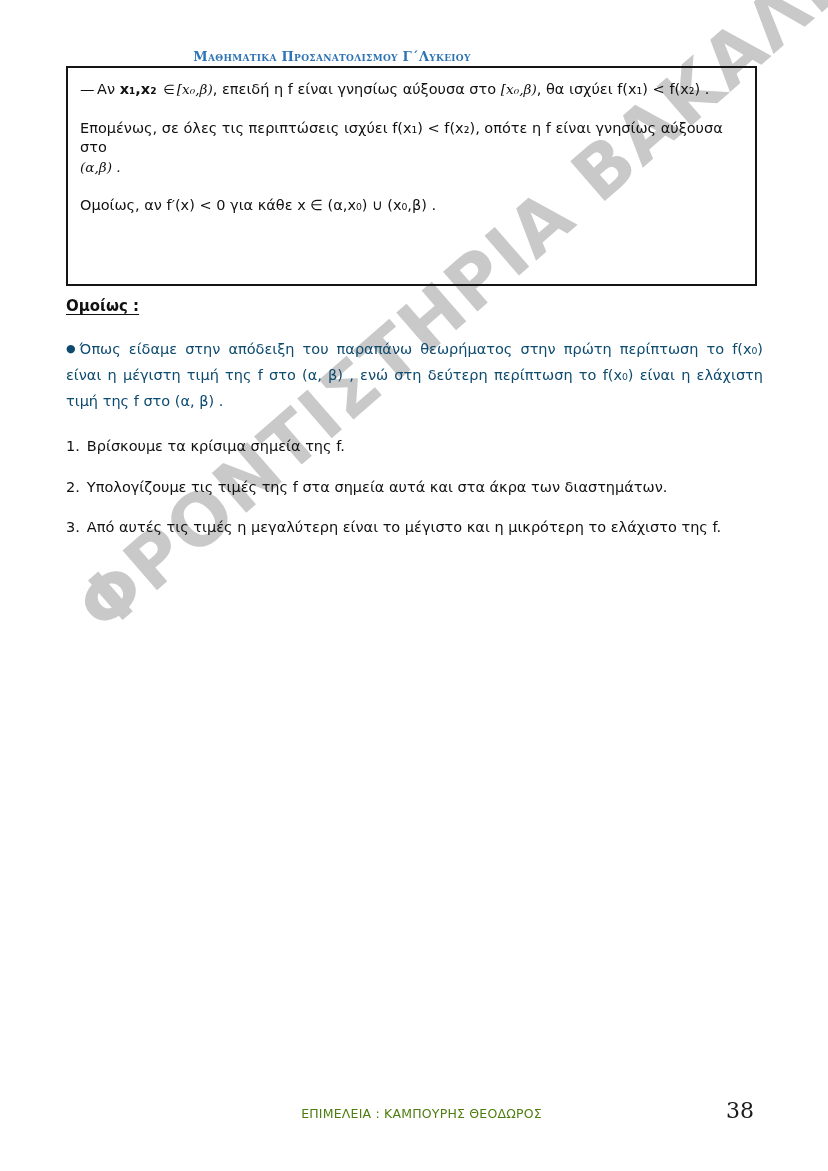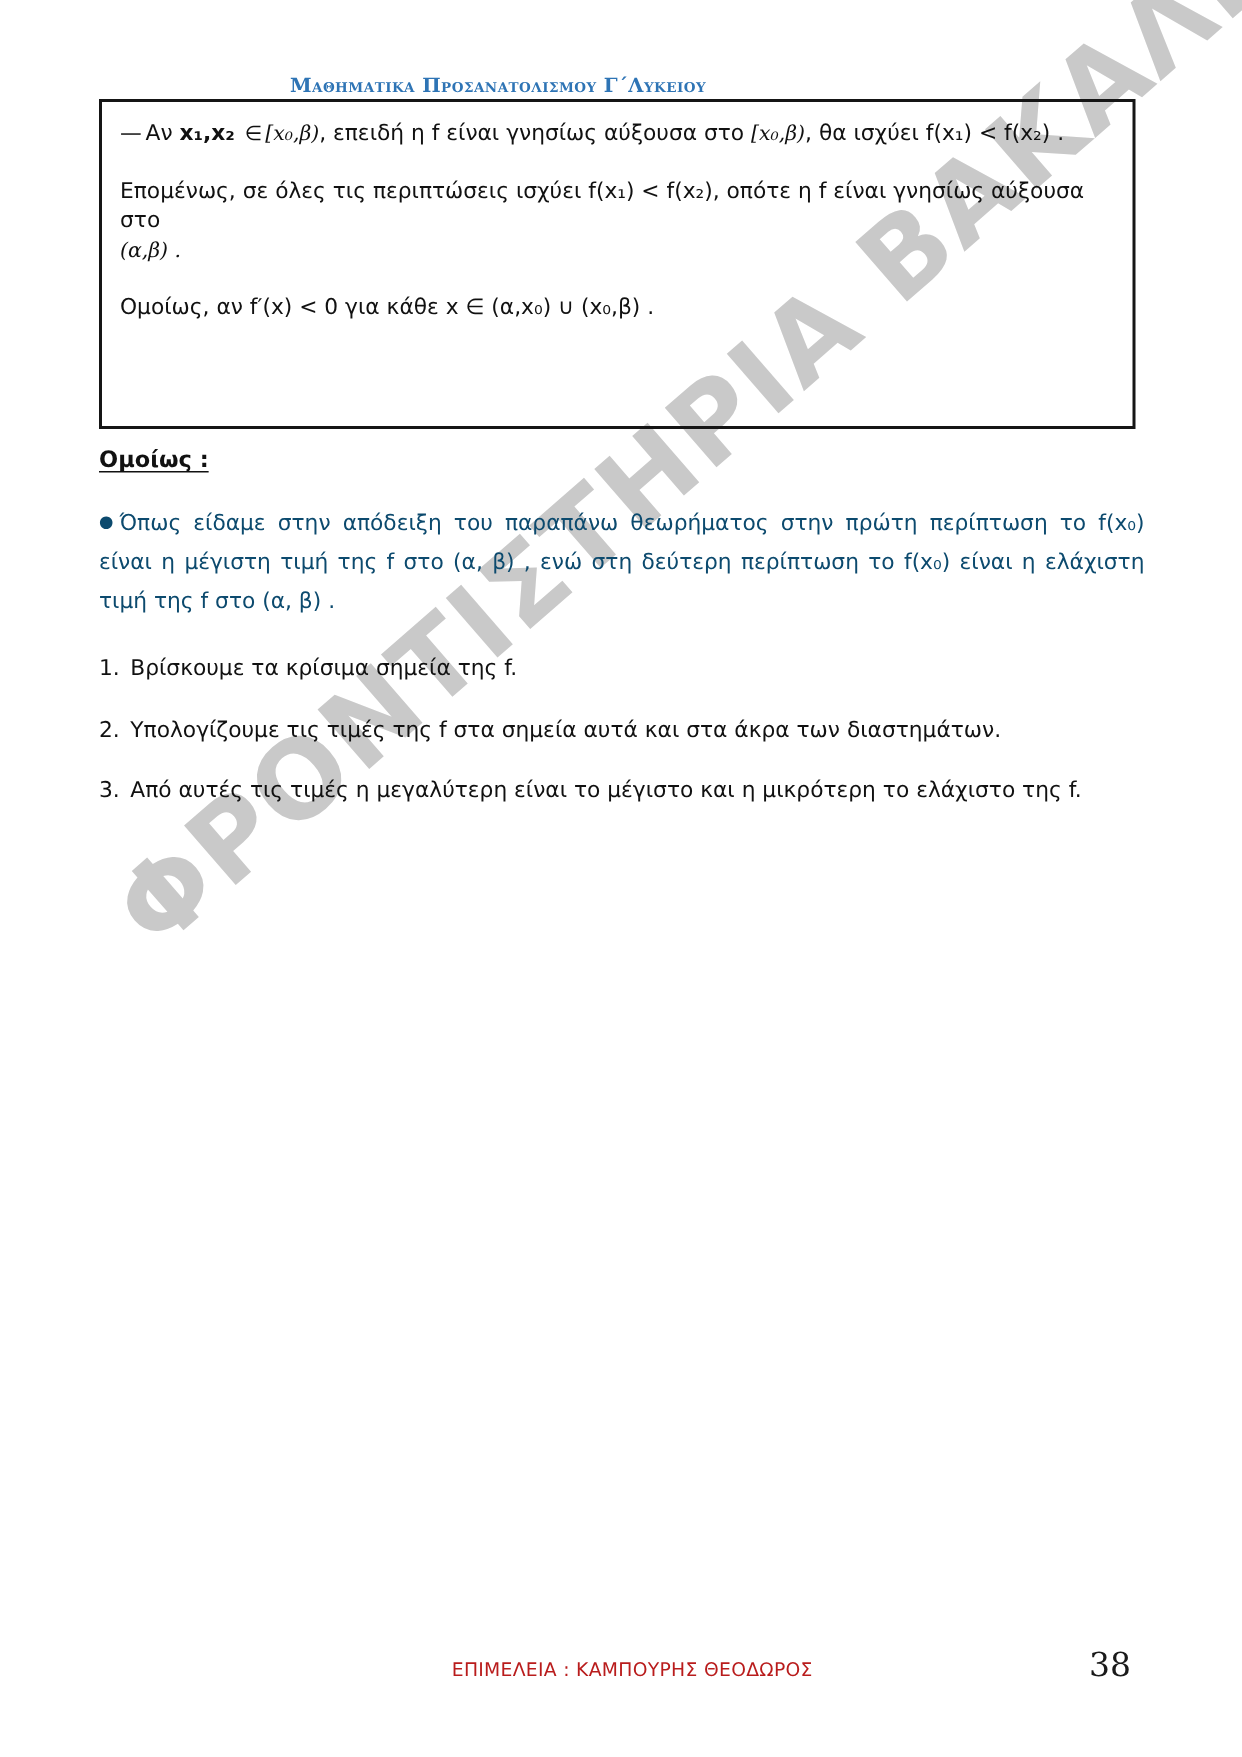--- a/index.html
+++ b/index.html
@@ -171,21 +171,21 @@
     display: flex;
     align-items: baseline;
   }
   #footer-credit {
     flex: 1 1 auto;
     text-align: center;
     padding-left: 60px;
     font-family: "DejaVu Sans", "Liberation Sans", sans-serif;
     font-size: 12.5px;
     letter-spacing: 0.2px;
-    color: #b91c1c;
+    color: #4d7c0f;
   }
   #footer-page-number {
     flex: 0 0 auto;
     font-family: "DejaVu Serif", "Liberation Serif", serif;
     font-size: 22px;
     color: #1a1a1a;
     width: 46px;
     text-align: center;
   }
 </style>

